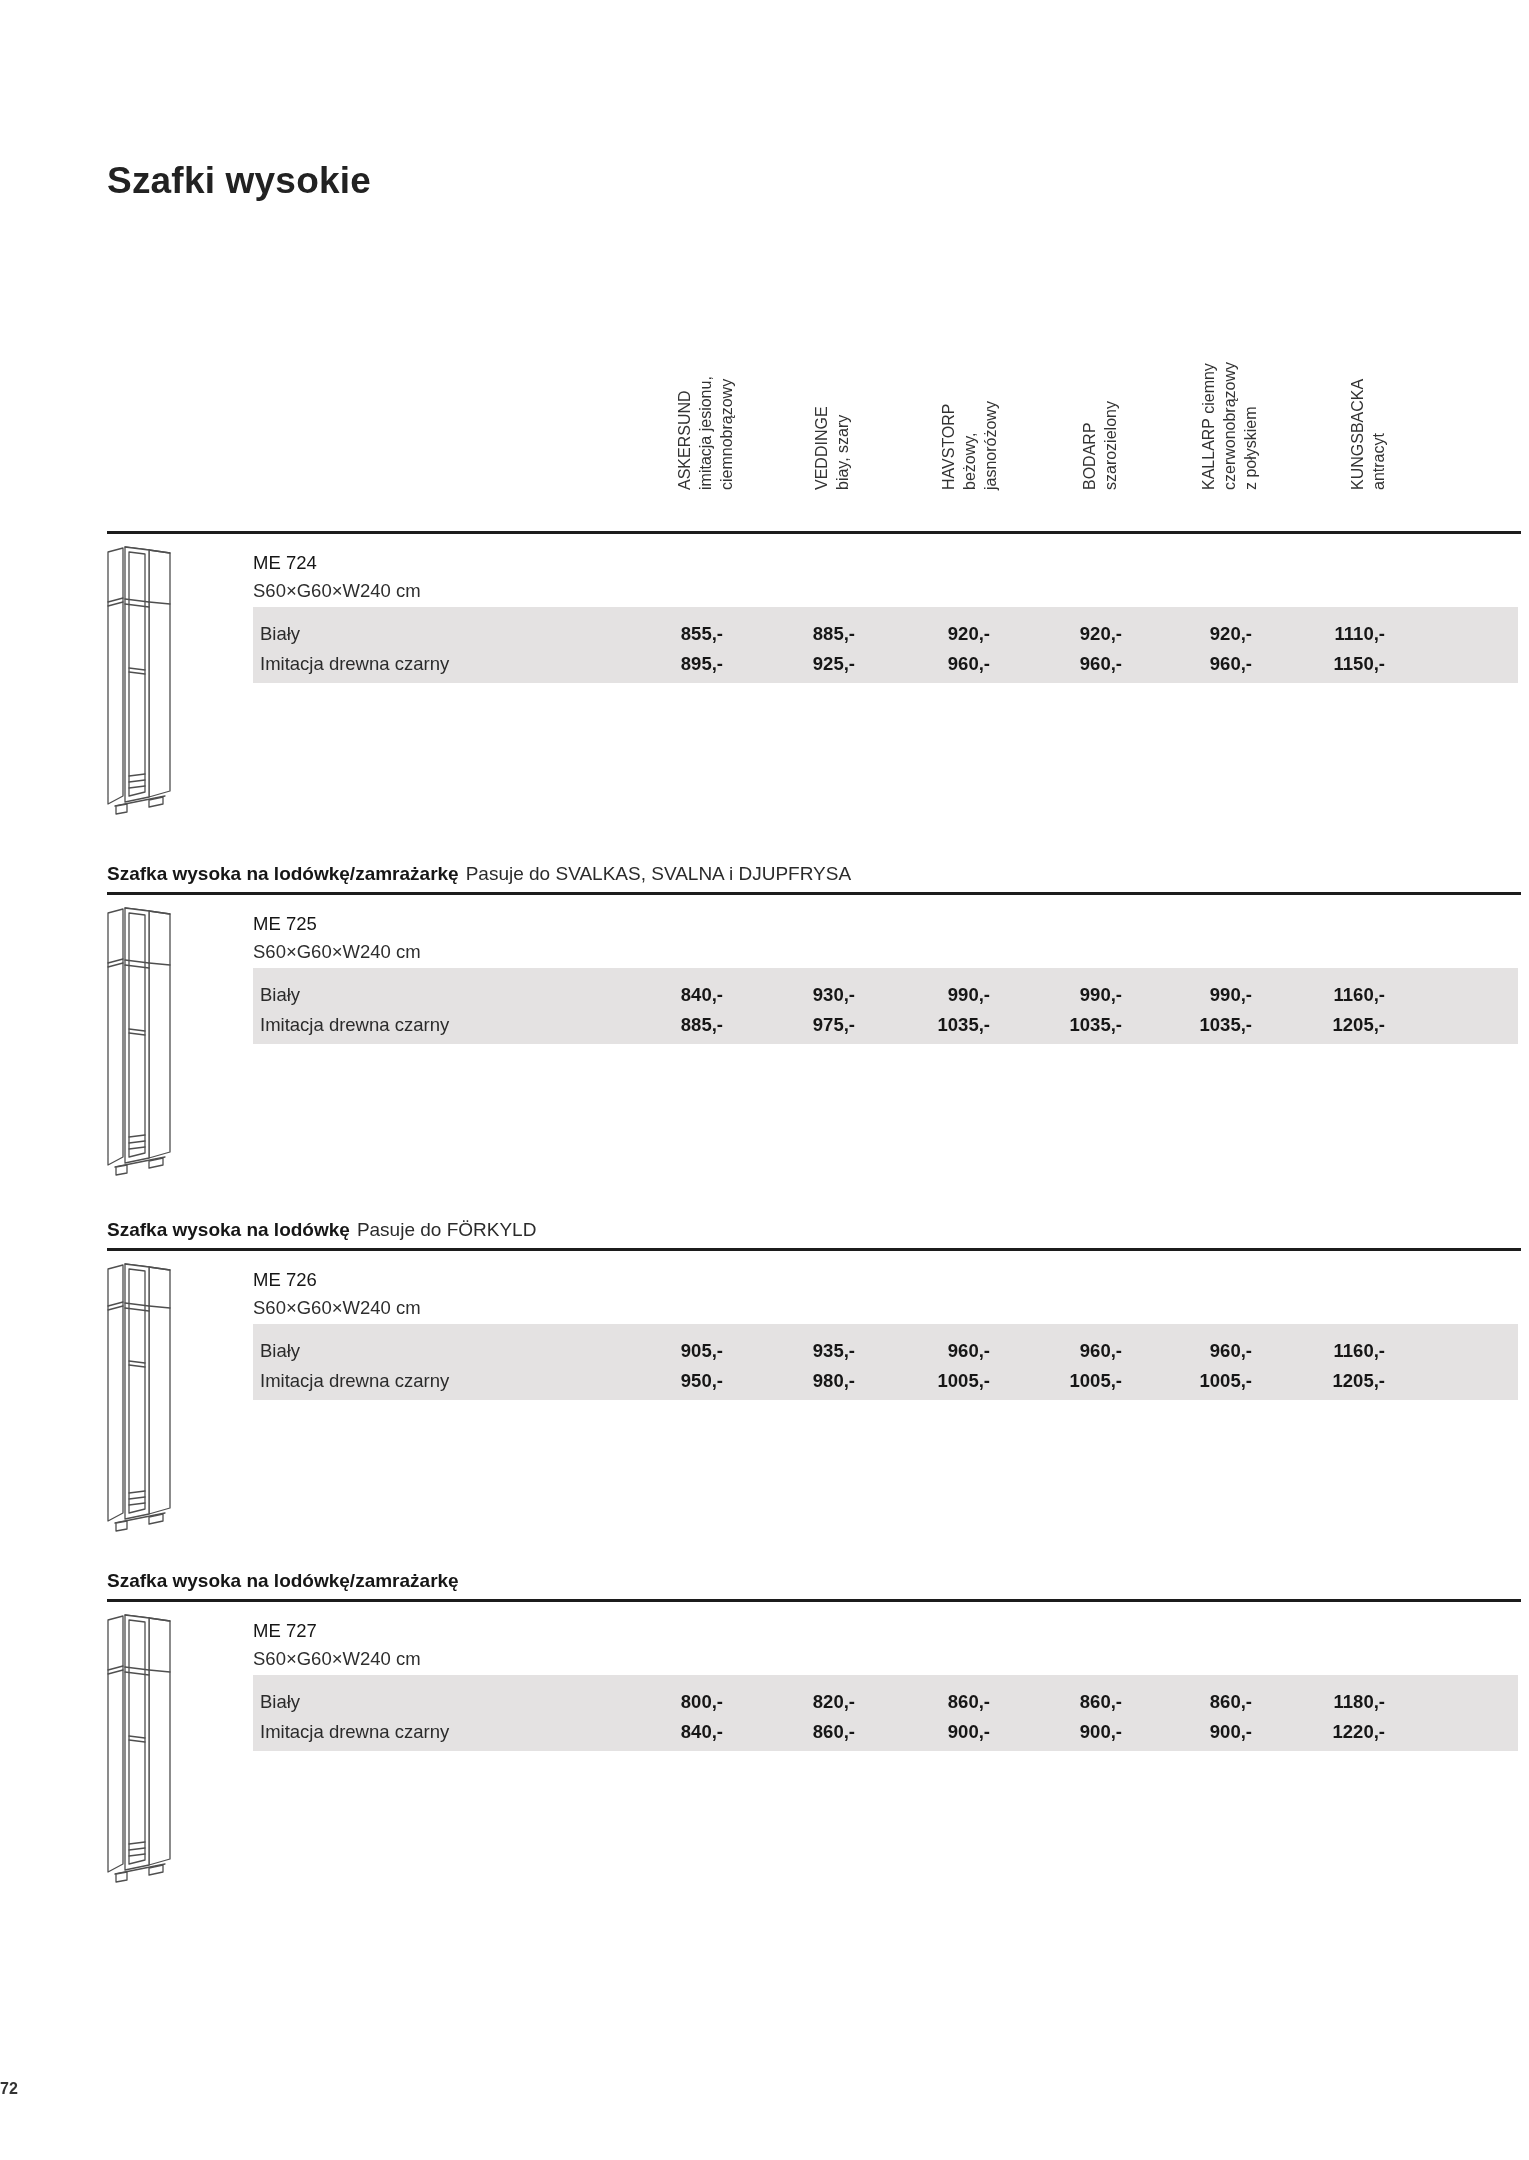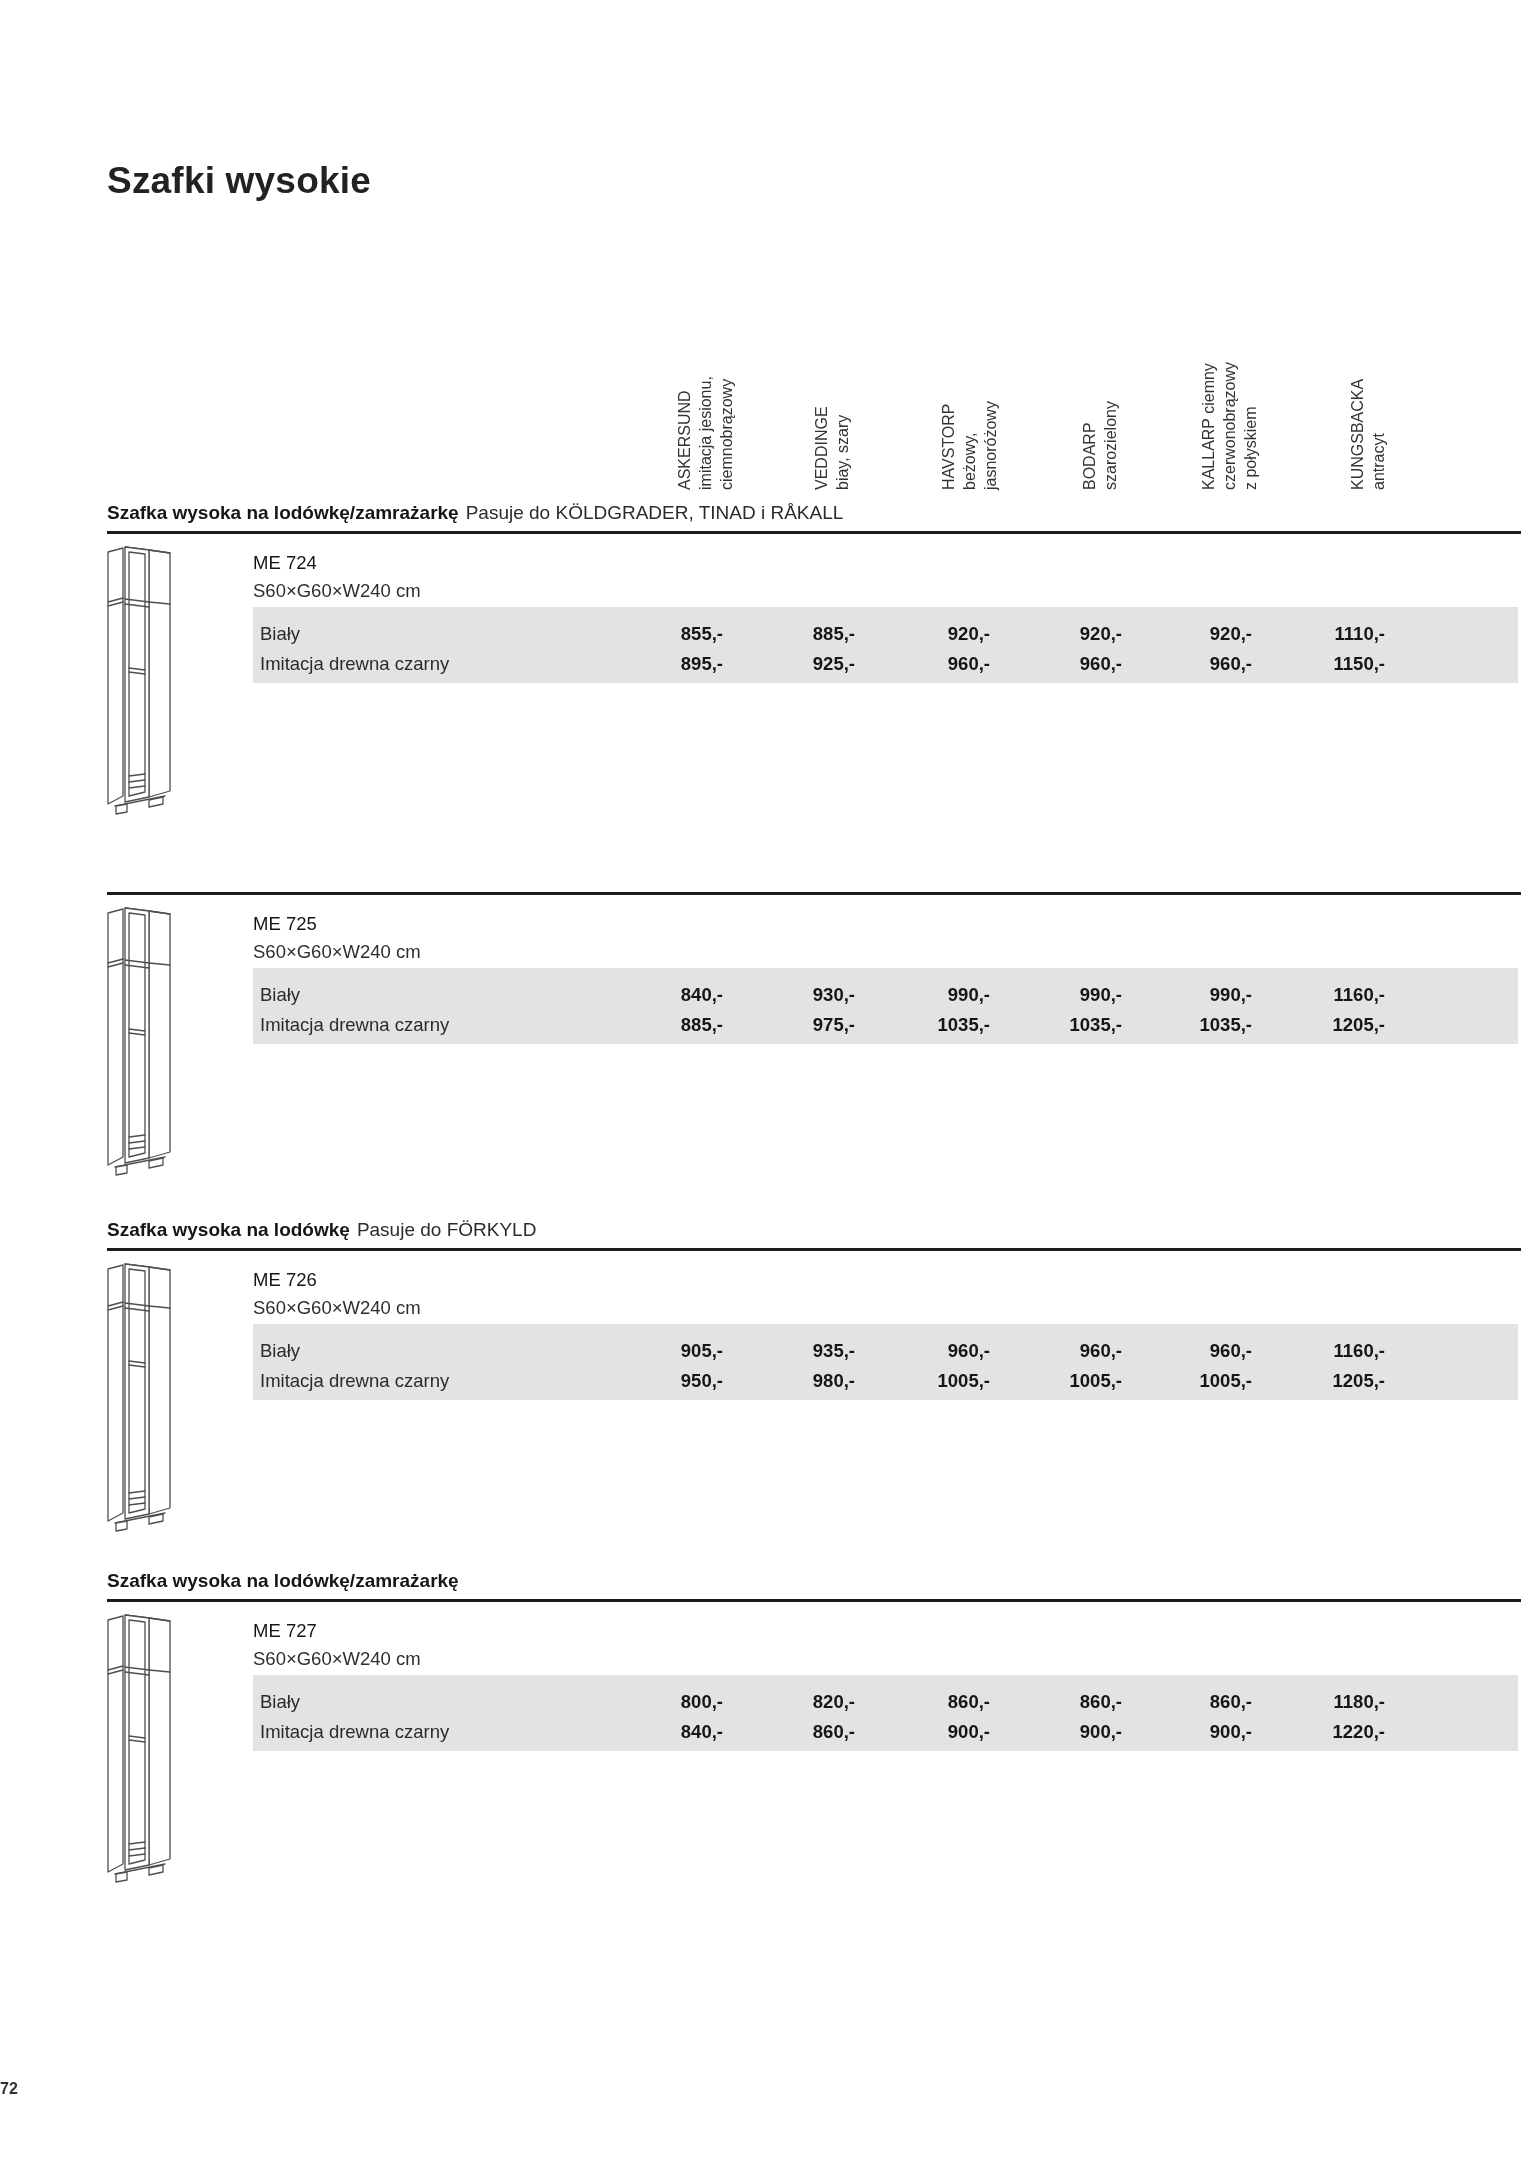--- a/index.html
+++ b/index.html
@@ -84,23 +84,20 @@
   <span>KALLARP ciemny</span>
   <span>czerwonobrązowy</span>
   <span>z połyskiem</span>
 </div>
 <div class="col-header" style="left:1347px">
   <span>KUNGSBACKA</span>
   <span>antracyt</span>
 </div>
 
 <div class="section" style="top:502px">
-  <div class="sec-heading">
-    <span class="bold">Szafka wysoka na lodówkę/zamrażarkę</span><span class="reg">Pasuje do KÖLDGRADER, TINAD i RÅKALL</span>
-  </div>
   <div class="rule"></div>
   <div class="cabinet">
     <svg viewBox="0 0 84 272">
       <polygon points="46,6 67,9 67,247 46,253"></polygon>
       <polyline class="noline" points="22,3 46,6 67,9"></polyline>
       <polygon points="22,3 46,6 46,253 22,258"></polygon>
       <polygon points="26,8 42,10 42,248 26,252"></polygon>
       <line x1="22" y1="55" x2="46" y2="58"></line>
         <line x1="22" y1="60" x2="46" y2="63"></line>
       <line x1="46" y1="58" x2="67" y2="60"></line>
@@ -135,20 +132,23 @@
       <span class="cell c1">925,-</span>
       <span class="cell c2">960,-</span>
       <span class="cell c3">960,-</span>
       <span class="cell c4">960,-</span>
       <span class="cell c5">1150,-</span>
     </div>
   </div>
 </div>
 
 <div class="section" style="top:863px">
+  <div class="sec-heading">
+    <span class="bold">Szafka wysoka na lodówkę/zamrażarkę</span><span class="reg">Pasuje do SVALKAS, SVALNA i DJUPFRYSA</span>
+  </div>
   <div class="rule"></div>
   <div class="cabinet">
     <svg viewBox="0 0 84 272">
       <polygon points="46,6 67,9 67,247 46,253"></polygon>
       <polyline class="noline" points="22,3 46,6 67,9"></polyline>
       <polygon points="22,3 46,6 46,253 22,258"></polygon>
       <polygon points="26,8 42,10 42,248 26,252"></polygon>
       <line x1="22" y1="55" x2="46" y2="58"></line>
         <line x1="22" y1="60" x2="46" y2="63"></line>
       <line x1="46" y1="58" x2="67" y2="60"></line>

